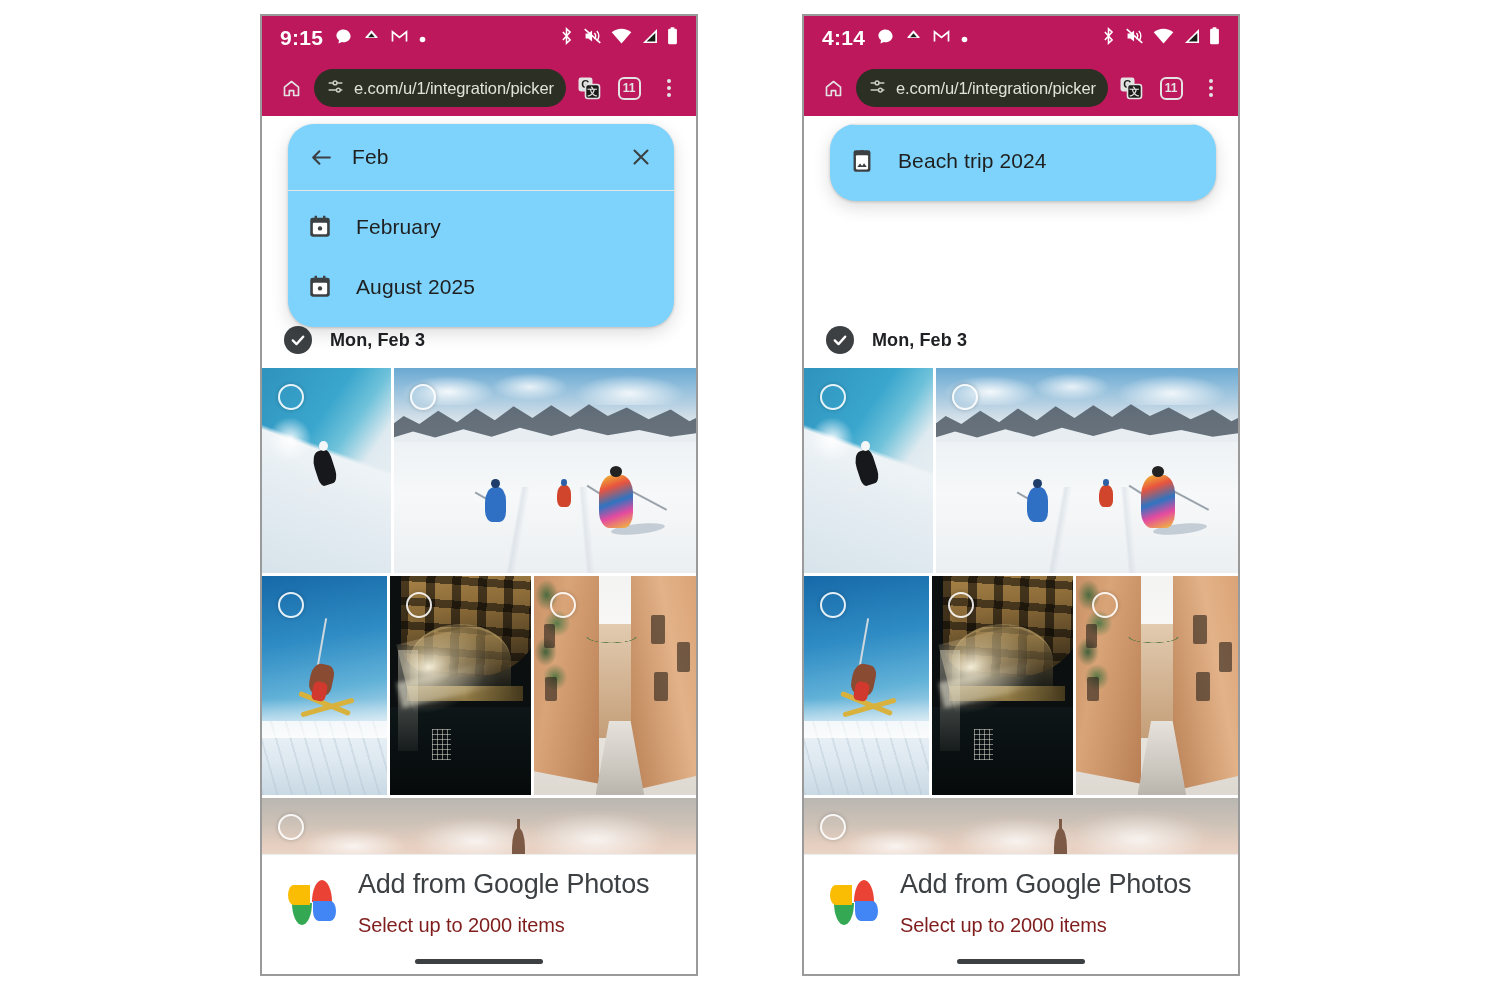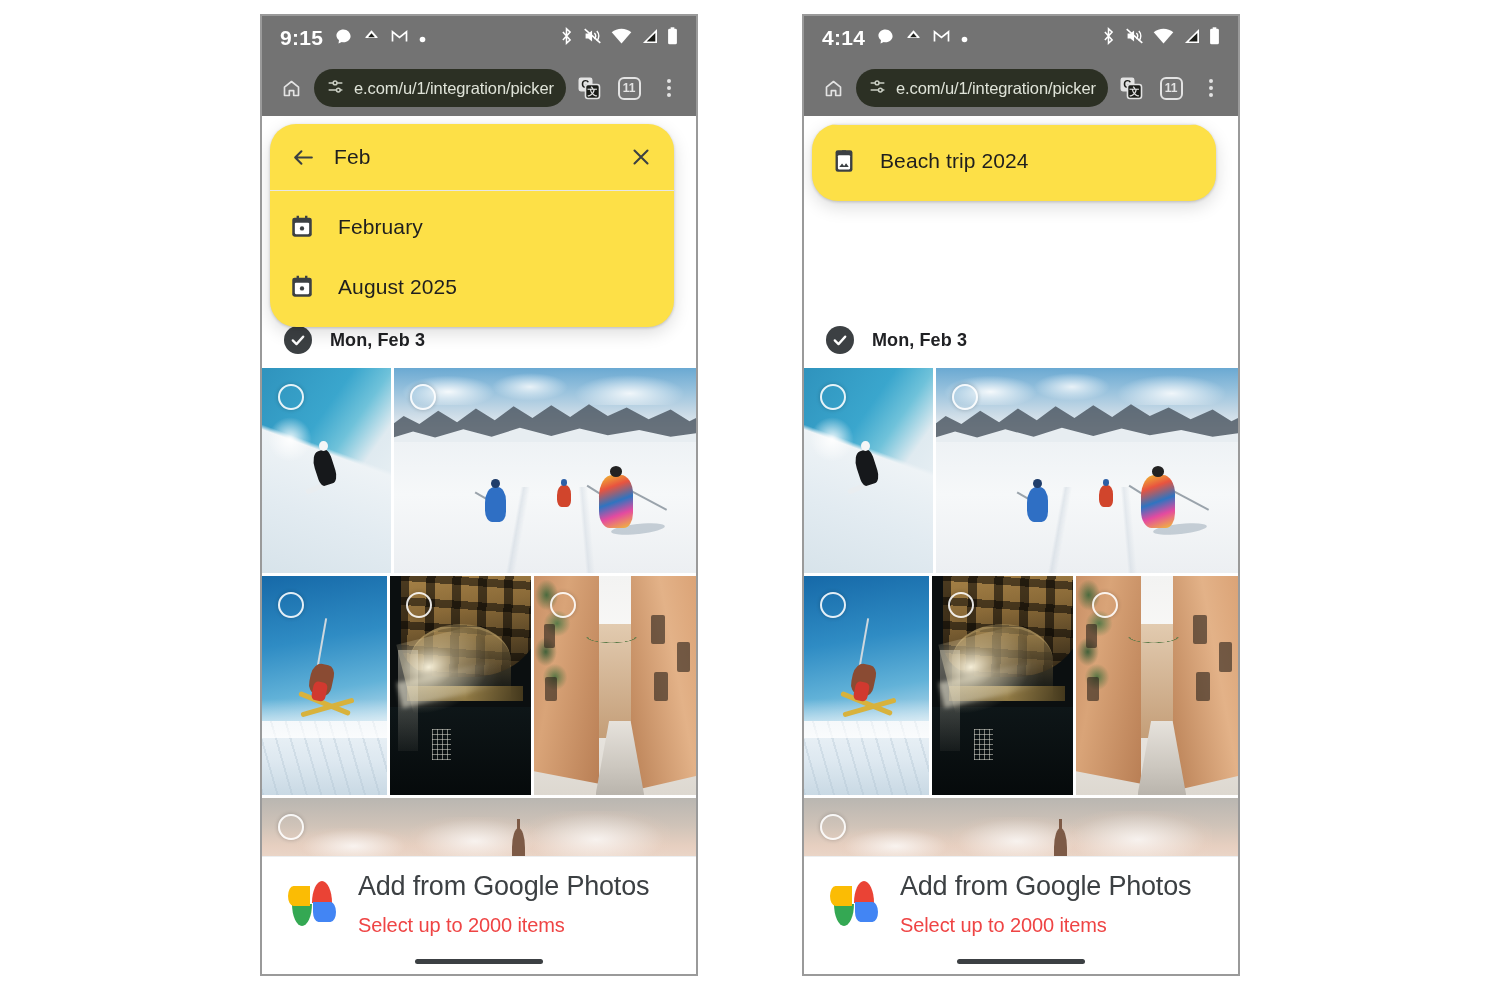--- a/index.html
+++ b/index.html
@@ -16,21 +16,21 @@
   .phone {
     width: 438px; height: 962px;
     border: 2px solid #9a9a9a;
     background: #fff;
     position: relative;
     display: flex; flex-direction: column;
     overflow: hidden;
   }
 
   
-  .browser { background: #737373; flex: 0 0 auto; }
+  .browser { background: #be185d; flex: 0 0 auto; }
   .statusbar {
     height: 44px; display: flex; align-items: center;
     padding: 0 18px; color: #fff;
   }
   .sb-time { font-size: 21px; font-weight: 700; letter-spacing: .3px; margin-right: 12px; }
   .sb-left-icons { display: flex; align-items: center; gap: 11px; }
   .sb-spacer { flex: 1; }
   .sb-right-icons { display: flex; align-items: center; gap: 9px; }
   .sb-ico { display: block; }
 
@@ -52,22 +52,22 @@
     color: #e3e3e3; font-size: 12px; font-weight: 700;
   }
   .kebab { display: flex; flex-direction: column; gap: 3.2px; align-items: center; }
   .kebab i { width: 4.2px; height: 4.2px; border-radius: 50%; background: #e3e3e3; display: block; }
 
   
   .picker { flex: 1 1 auto; position: relative; background: #fff; overflow: hidden; }
 
   
   .search-card {
-    position: absolute; left: 8px; right: 22px; top: 8px;
-    background: #fde047; border-radius: 26px;
+    position: absolute; left: 26px; right: 22px; top: 8px;
+    background: #7dd3fc; border-radius: 26px;
     box-shadow: 0 1px 3px rgba(0,0,0,.18), 0 6px 18px rgba(0,0,0,.14);
     z-index: 10; overflow: hidden;
   }
   .search-row { height: 66px; display: flex; align-items: center; padding: 0 18px; gap: 16px; }
   .search-text {
     flex: 1; font-size: 21px; color: #1f1f1f; display: flex; align-items: center;
     letter-spacing: .1px;
   }
   .caret {
     display: inline-block; width: 1.6px; height: 23px; background: #1f1f1f;
@@ -316,23 +316,23 @@
     flex: 0 0 auto; background: #fff; border-top: 1px solid #eceff1;
     padding: 14px 0 0;
   }
   .bb-row { display: flex; align-items: center; padding: 0 26px; gap: 22px; }
   .gp-logo { width: 48px; height: 48px; position: relative; flex: 0 0 auto; }
   .pet { position: absolute; }
   .pet.red    { left: 50%; top: 2%;  width: 42%; height: 46%; background: #ea4335; border-radius: 50% 50% 50% 0 / 100% 100% 0 0; transform-origin: 0 100%; }
   .pet.blue   { right: 1%; top: 46%; width: 46%; height: 42%; background: #4285f4; border-radius: 0 50% 50% 50% / 0 100% 100% 100%; }
   .pet.green  { left: 8%;  top: 50%; width: 42%; height: 46%; background: #34a853; border-radius: 0 0 50% 50% / 0 0 100% 100%; }
   .pet.yellow { left: 0;   top: 12%; width: 46%; height: 42%; background: #fbbc04; border-radius: 50% 0 0 50% / 100% 0 0 100%; }
-  .bb-text { display: flex; flex-direction: column; gap: 12px; }
+  .bb-text { display: flex; flex-direction: column; gap: 2px; }
   .bb-title { font-size: 27px; color: #3c4043; letter-spacing: -.2px; }
-  .bb-sub { font-size: 20px; color: #ef4444; letter-spacing: -.1px; }
+  .bb-sub { font-size: 20px; color: #7f1d1d; letter-spacing: -.1px; margin-top: 12px; }
   .gesture-bar {
     width: 128px; height: 5px; background: #3c4043; border-radius: 3px;
     margin: 22px auto 10px;
   }
 </style>
 </head>
 <body>
 
 <div class="stage" id="stage">
     <div class="phone">

